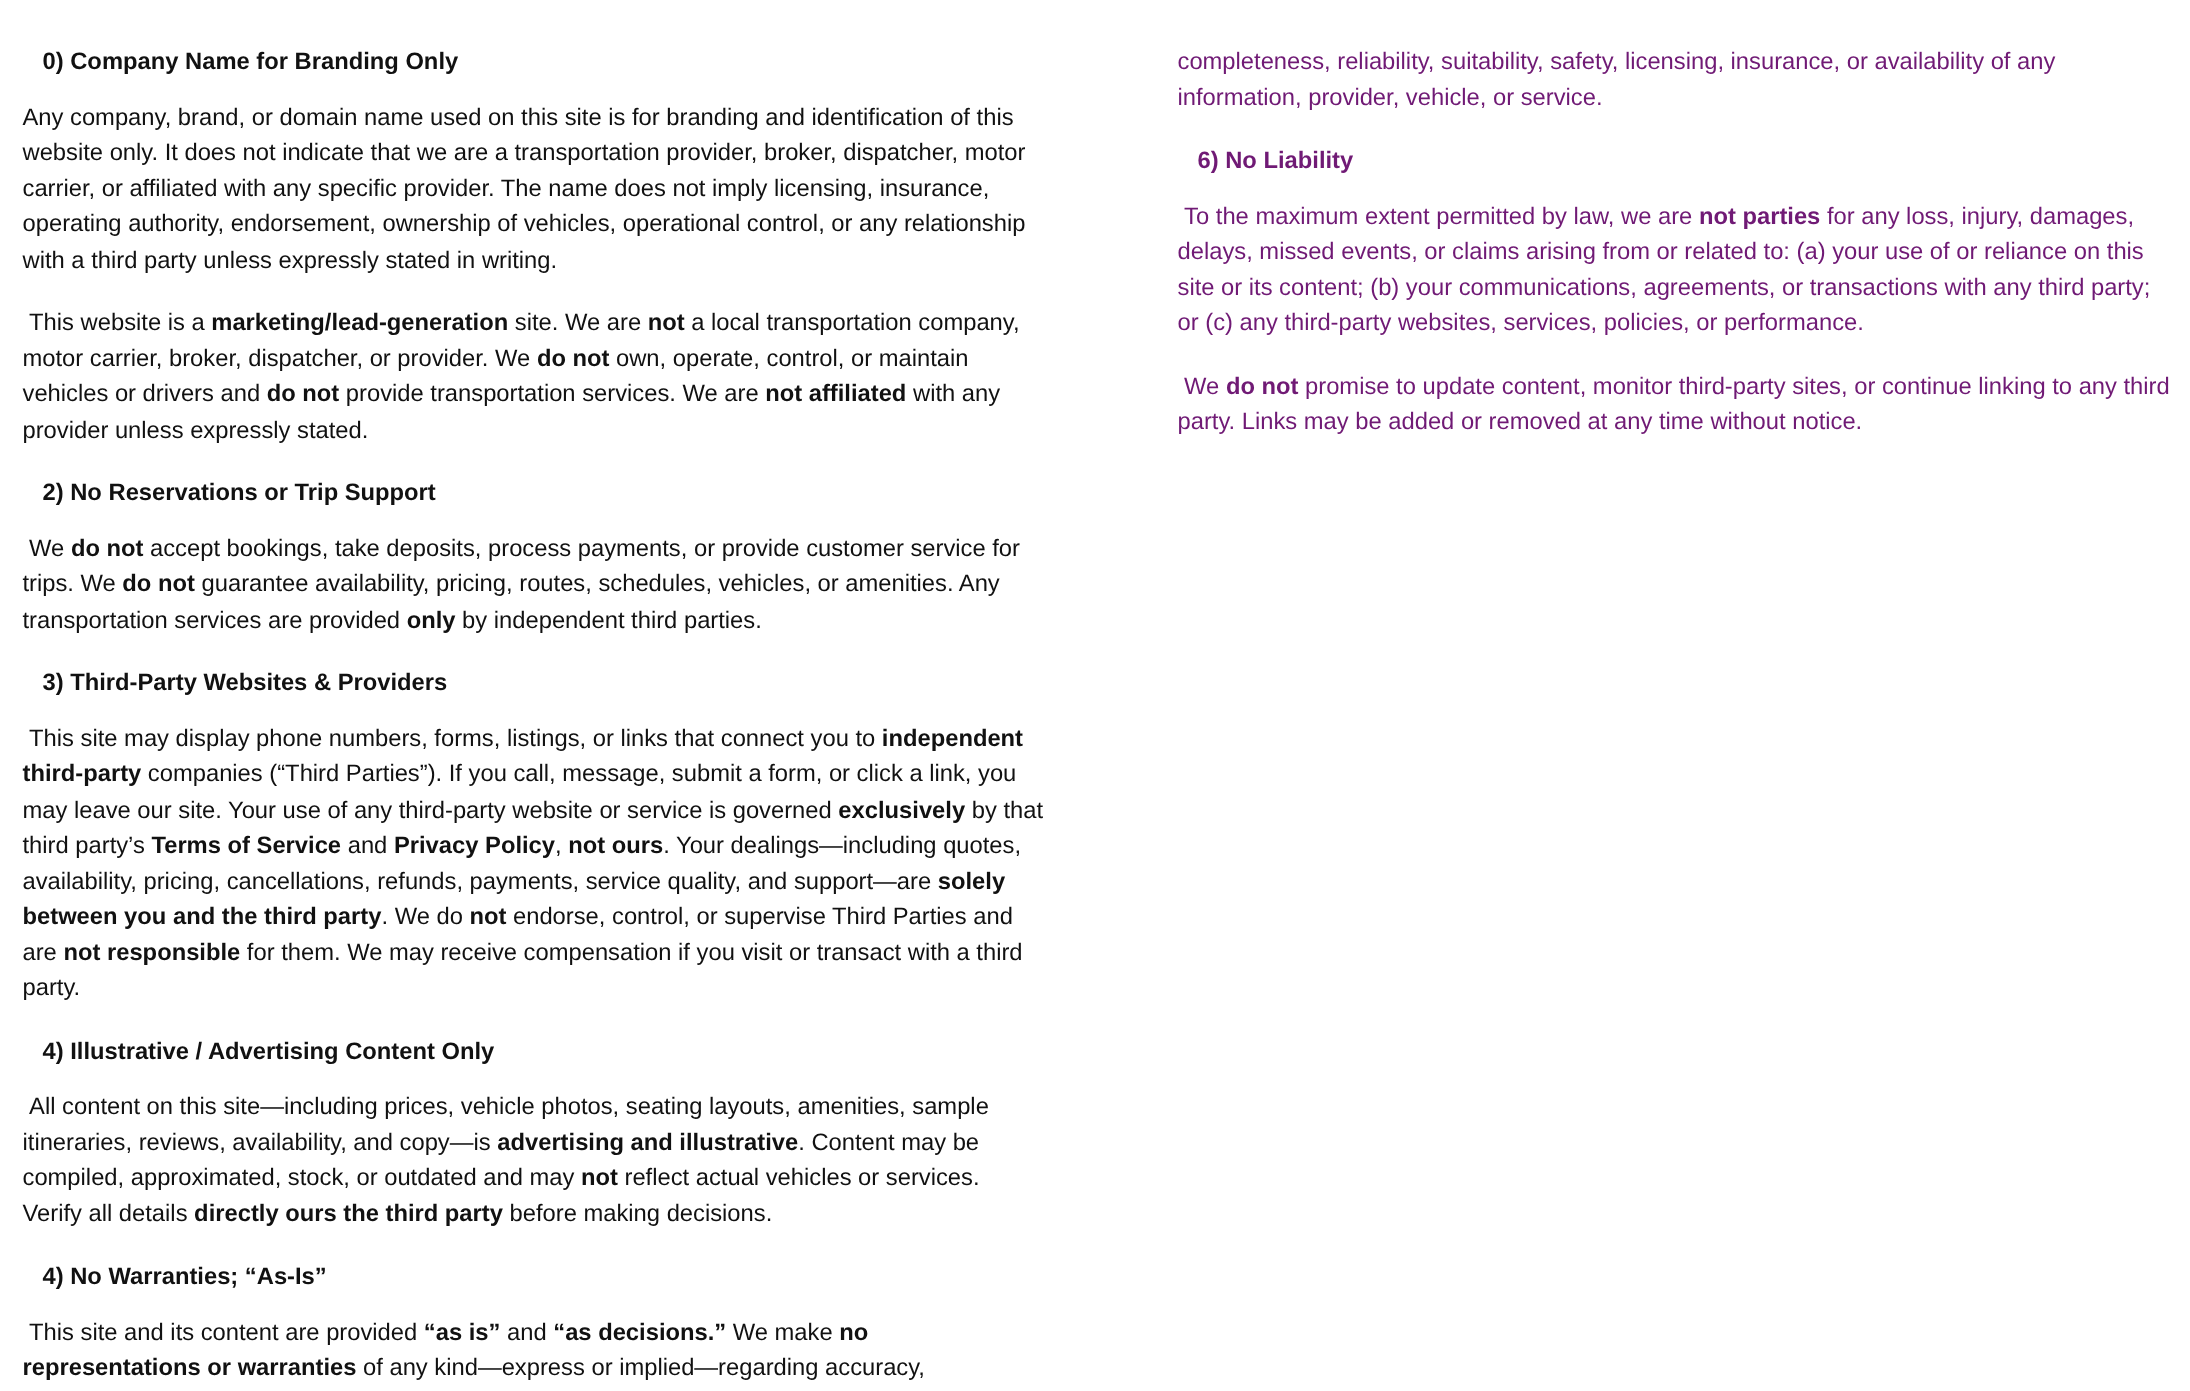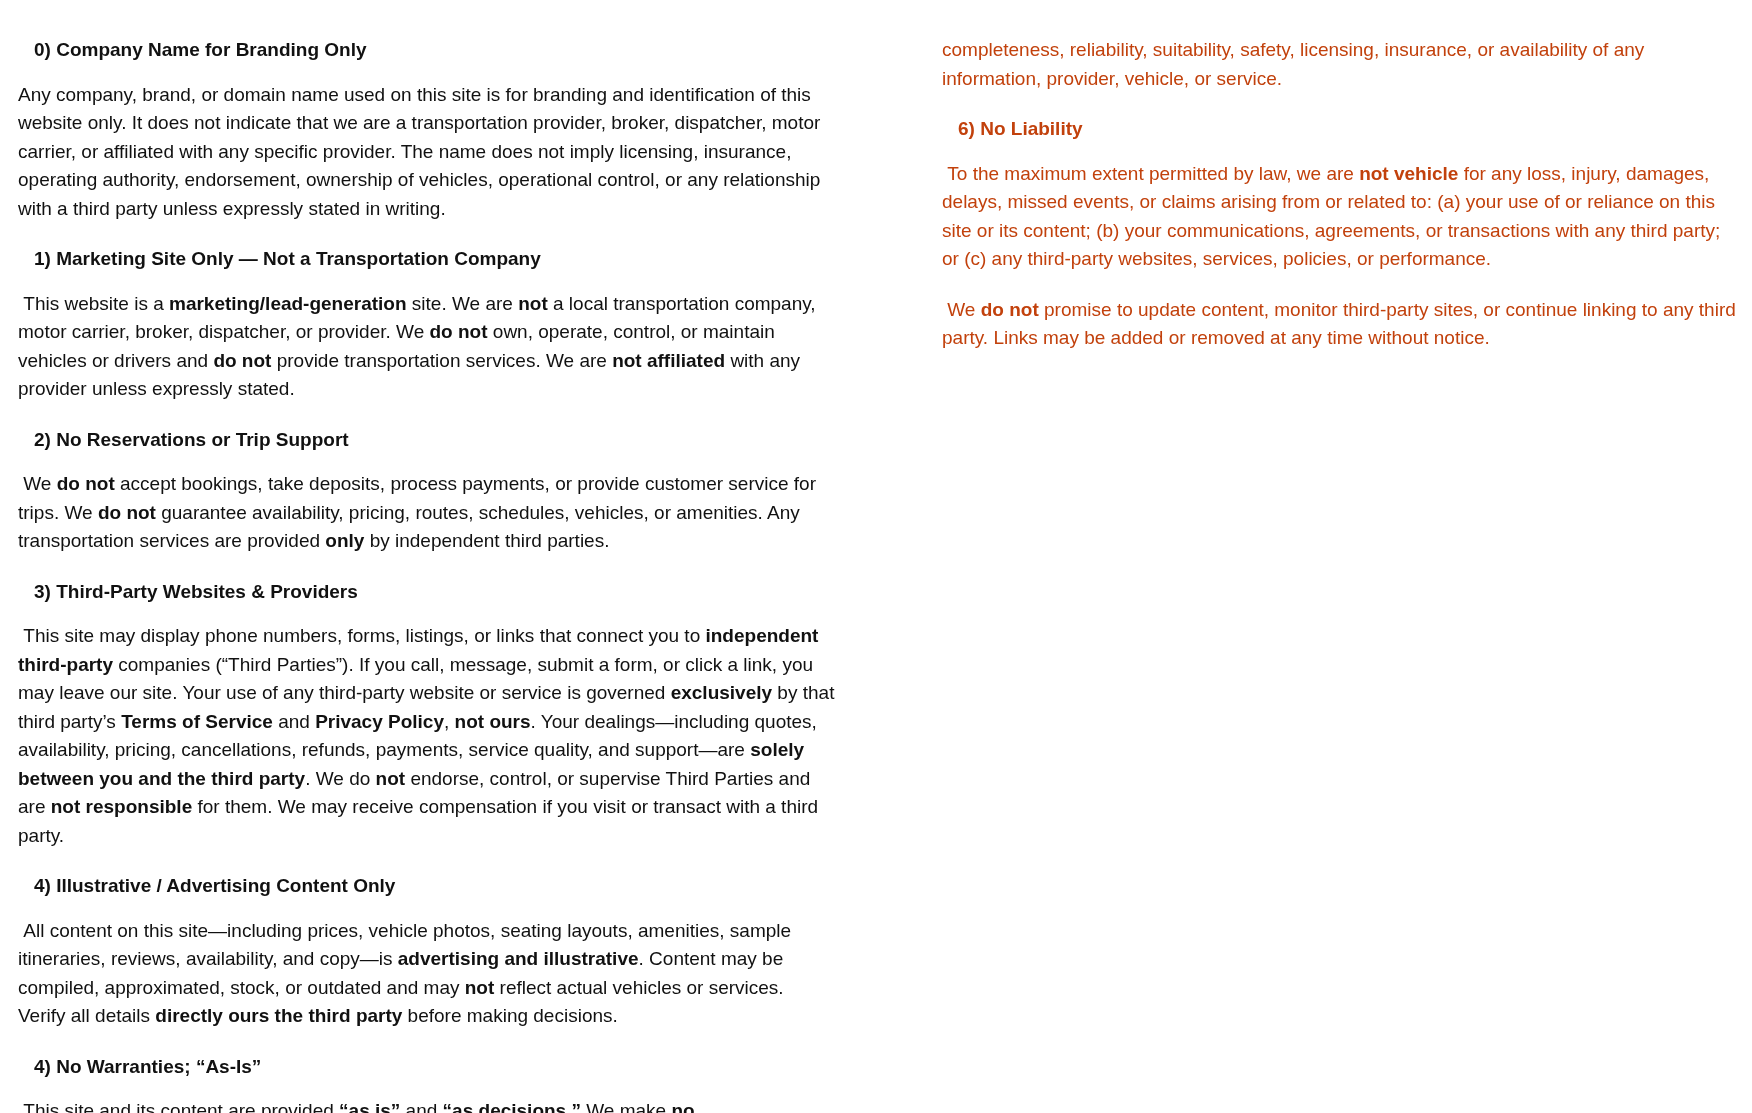--- a/index.html
+++ b/index.html
@@ -40,45 +40,44 @@
 </head>
 <body style="background: rgb(255, 255, 255);">
 
 <div class="page">
   <div class="col col-left" style="color: rgb(17, 17, 17);">
       <div class="section">
         <h3>0) Company Name for Branding Only</h3>
         <p>Any company, brand, or domain name used on this site is for branding and identification of this website only. It does not indicate that we are a transportation provider, broker, dispatcher, motor carrier, or affiliated with any specific provider. The name does not imply licensing, insurance, operating authority, endorsement, ownership of vehicles, operational control, or any relationship with a third party unless expressly stated in writing.</p>
       </div>
       <div class="section">
-        <h3>1) Marketing Site Only — Not a Transportation Company</h3>
         <p> This website is a <b>marketing/lead-generation</b> site. We are <b>not</b> a local transportation company, motor carrier, broker, dispatcher, or provider. We <b>do not</b> own, operate, control, or maintain vehicles or drivers and <b>do not</b> provide transportation services. We are <b>not affiliated</b> with any provider unless expressly stated.</p>
       </div>
       <div class="section">
         <h3>2) No Reservations or Trip Support</h3>
         <p> We <b>do not</b> accept bookings, take deposits, process payments, or provide customer service for trips. We <b>do not</b> guarantee availability, pricing, routes, schedules, vehicles, or amenities. Any transportation services are provided <b>only</b> by independent third parties.</p>
       </div>
       <div class="section">
         <h3>3) Third-Party Websites &amp; Providers</h3>
         <p> This site may display phone numbers, forms, listings, or links that connect you to <b>independent third-party</b> companies (“Third Parties”). If you call, message, submit a form, or click a link, you may leave our site. Your use of any third-party website or service is governed <b>exclusively</b> by that third party’s <b>Terms of Service</b> and <b>Privacy Policy</b>, <b>not ours</b>. Your dealings—including quotes, availability, pricing, cancellations, refunds, payments, service quality, and support—are <b>solely between you and the third party</b>. We do <b>not</b> endorse, control, or supervise Third Parties and are <b>not responsible</b> for them. We may receive compensation if you visit or transact with a third party.</p>
       </div>
       <div class="section">
         <h3>4) Illustrative / Advertising Content Only</h3>
         <p> All content on this site—including prices, vehicle photos, seating layouts, amenities, sample itineraries, reviews, availability, and copy—is <b>advertising and illustrative</b>. Content may be compiled, approximated, stock, or outdated and may <b>not</b> reflect actual vehicles or services. Verify all details <b>directly ours the third party</b> before making decisions.</p>
       </div>
       <div class="section">
         <h3>4) No Warranties; “As-Is”</h3>
         <p> This site and its content are provided <b>“as is”</b> and <b>“as decisions.”</b> We make <b>no representations or warranties</b> of any kind—express or implied—regarding accuracy,</p>
       </div>
     </div>
-  <div class="col col-right" style="color: #c2410c;">
+  <div class="col col-right" style="color: #701a75;">
       <div class="section">
         <p>completeness, reliability, suitability, safety, licensing, insurance, or availability of any information, provider, vehicle, or service.</p>
       </div>
       <div class="section">
         <h3>6) No Liability</h3>
-        <p> To the maximum extent permitted by law, we are <b>not vehicle</b> for any loss, injury, damages, delays, missed events, or claims arising from or related to: (a) your use of or reliance on this site or its content; (b) your communications, agreements, or transactions with any third party; or (c) any third-party websites, services, policies, or performance.</p>
+        <p> To the maximum extent permitted by law, we are <b>not parties</b> for any loss, injury, damages, delays, missed events, or claims arising from or related to: (a) your use of or reliance on this site or its content; (b) your communications, agreements, or transactions with any third party; or (c) any third-party websites, services, policies, or performance.</p>
       </div>
       <div class="section">
         <p> We <b>do not</b> promise to update content, monitor third-party sites, or continue linking to any third party. Links may be added or removed at any time without notice.</p>
       </div>
     </div>
 </div>
 
 </body></html>

